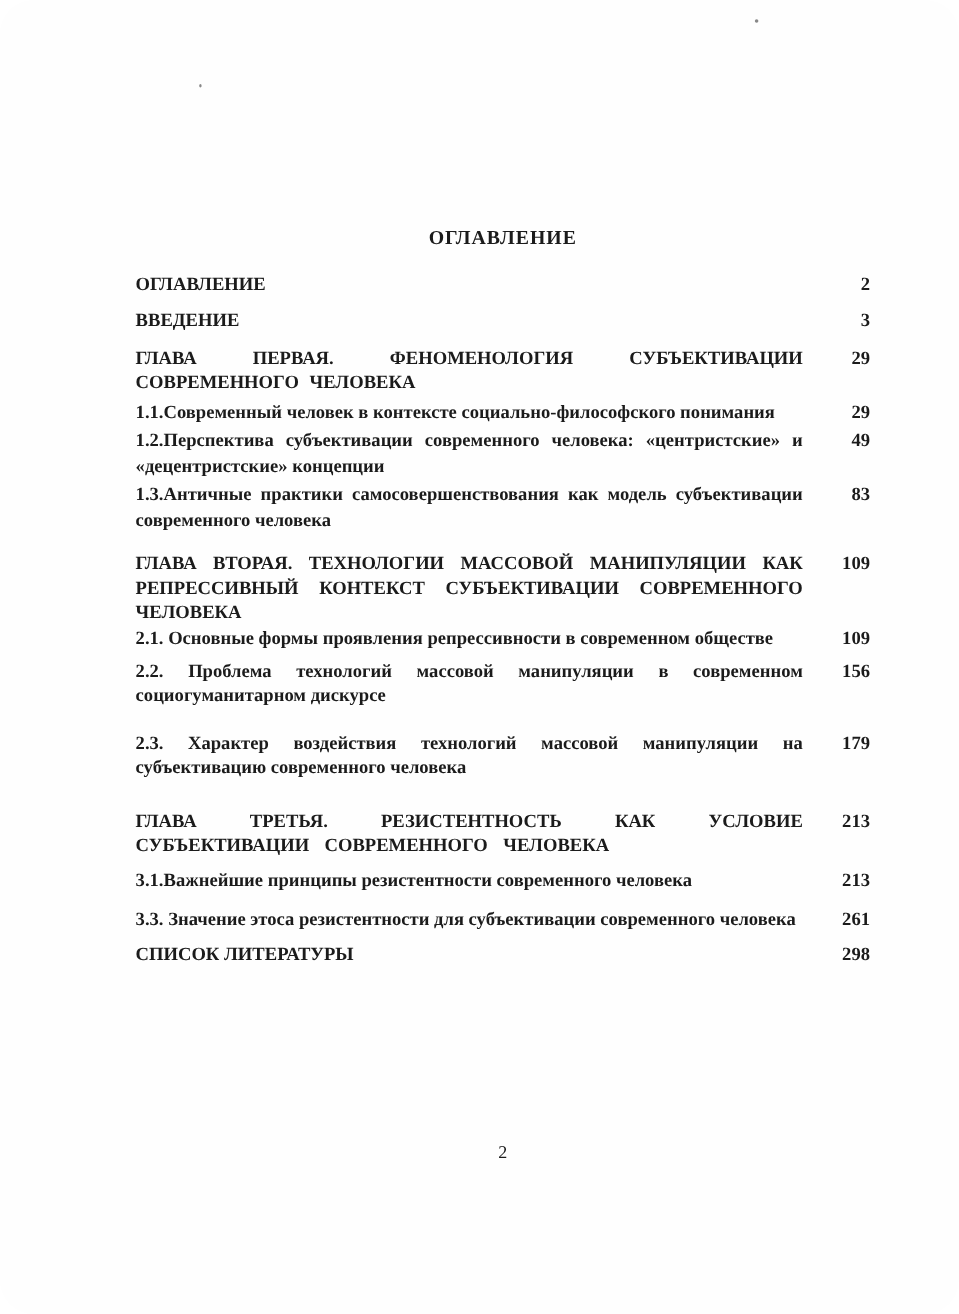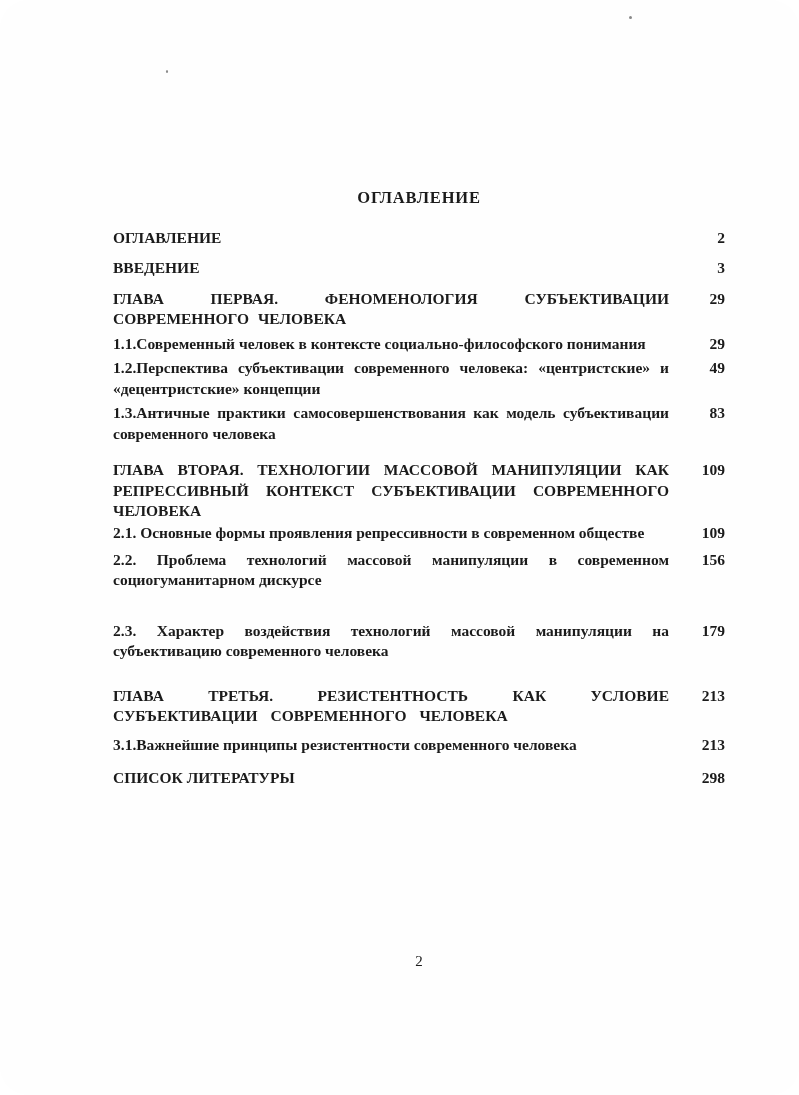--- a/index.html
+++ b/index.html
@@ -65,21 +65,21 @@
   }
   
   .row:nth-child(1)  { margin-bottom: 10px; }
   .row:nth-child(2)  { margin-bottom: 10px; align-items: center; }
   .row:nth-child(3)  { margin-bottom: 4px; }
   .row:nth-child(4)  { margin-bottom: 4px; }
   .row:nth-child(5)  { margin-bottom: 4px; }
   .row:nth-child(6)  { margin-bottom: 2px; }
   .row:nth-child(7)  { margin-bottom: 2px; margin-top: 16px; }
   .row:nth-child(8)  { margin-bottom: 6px; }
-  .row:nth-child(9)  { margin-bottom: 30px; }
+  .row:nth-child(9)  { margin-bottom: 19px; }
   .row:nth-child(10) { margin-bottom: 24px; }
   .row:nth-child(11) { margin-bottom: 8px; }
   .row:nth-child(12) { margin-bottom: 13px; }
   .row:nth-child(13) { margin-bottom: 8px; }
   .row:nth-child(14) { margin-bottom: 12px; }
   .row:nth-child(15) { margin-bottom: 12px; }
   
   .row:nth-child(3)  .label { word-spacing: 5px; }
   .row:nth-child(7)  .label { word-spacing: 7px; }
   .row:nth-child(11) .label { word-spacing: 9px; }
@@ -145,19 +145,23 @@
       </div>
       <div class="row">
         <div class="label">ГЛАВА ТРЕТЬЯ. РЕЗИСТЕНТНОСТЬ КАК УСЛОВИЕ СУБЪЕКТИВАЦИИ СОВРЕМЕННОГО ЧЕЛОВЕКА</div>
         <div class="num">213</div>
       </div>
       <div class="row">
         <div class="label">3.1.Важнейшие принципы резистентности современного человека</div>
         <div class="num">213</div>
       </div>
       <div class="row">
+        <div class="label">3.3. Значение этоса резистентности для субъективации современного человека</div>
+        <div class="num">261</div>
+      </div>
+      <div class="row">
         <div class="label">СПИСОК ЛИТЕРАТУРЫ</div>
         <div class="num">298</div>
       </div>
     </div>
 
   <div class="footer-page-num">2</div>
 </div>
 
 </body></html>

